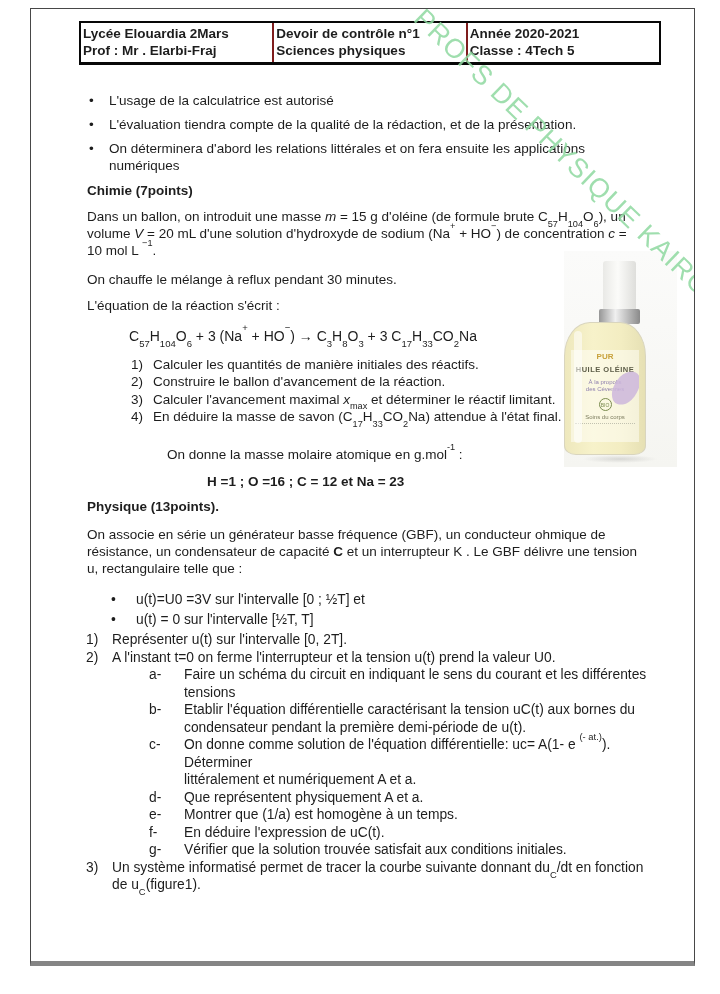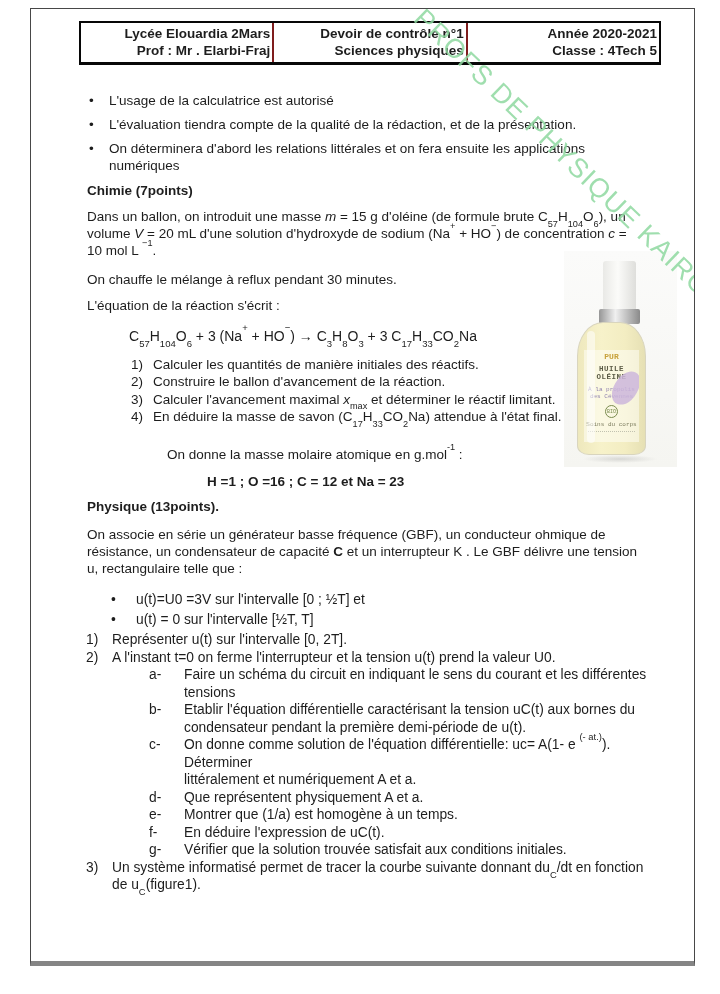--- a/index.html
+++ b/index.html
@@ -14,21 +14,21 @@
     position:absolute; left:398px; top:-6px; z-index:6;
     transform-origin:0 0; transform:rotate(44deg);
     font-size:27px; letter-spacing:1px; white-space:nowrap;
     color:#8fd9a0; opacity:.85; pointer-events:none;
   }
   .content { position:relative; padding:12px 46px 0 56px; z-index:2; }
 
   
   .hdr-table { display:flex; width:582px; margin-left:-8px;
     border:2px solid #070707; border-bottom-width:3px; }
-  .hdr-cell { flex:1; text-align:right; padding:2px 2px 3px;
+  .hdr-cell { flex:1; text-align:left; padding:2px 2px 3px;
     font-weight:bold; font-size:13.5px; line-height:17px; }
   .hdr-cell + .hdr-cell { border-left:2px solid #7f1d1d; }
 
   
   .instructions { list-style:none; margin-top:27px; }
   .instructions li { display:flex; margin-bottom:7px; font-size:13.5px; line-height:17px; }
   .instructions .dot { width:22px; flex:none; padding-left:2px; }
 
   .sec-title { font-weight:bold; font-size:13.5px; margin-top:9px; }
   p.body { font-size:13.5px; line-height:17px; }
@@ -57,23 +57,23 @@
   sub { font-size:.68em; position:relative; bottom:-.22em; line-height:0; }
   sup { font-size:.68em; position:relative; top:-.42em; line-height:0; }
 
   
   .photo { position:absolute; left:533px; top:242px; width:113px; height:216px;
     background:linear-gradient(180deg,#fbfbfa,#f5f5f1); z-index:1; }
   .photo .cap { position:absolute; left:39px; top:10px; width:33px; height:50px;
     background:linear-gradient(90deg,#e9e9e6,#fbfbf9 45%,#dededb); border-radius:3px; }
   .photo .collar { position:absolute; left:35px; top:58px; width:41px; height:15px;
     background:linear-gradient(90deg,#969696,#f0f0f0 40%,#8a8a8a); border-radius:2px; }
-  .photo .bottle { position:absolute; left:13px; top:71px; width:69px; height:133px;
+  .photo .bottle { position:absolute; left:0; top:71px; width:82px; height:133px;
     background:linear-gradient(90deg,#eee8bd,#f7f2ca 35%,#f3edc2 70%,#e6e0b4);
-    border:1px solid #d9d5be; border-radius:26px 26px 12px 12px / 34px 34px 9px 9px;font-family:Liberation Mono, monospace; }
+    border:1px solid #d9d5be; border-radius:26px 26px 12px 12px / 34px 34px 9px 9px; }
   .photo .bottle::after { content:""; position:absolute; left:9px; top:8px; width:8px;
     height:112px; background:rgba(255,255,255,.55); border-radius:6px; }
   .photo .blabel { position:absolute; left:6px; right:6px; top:27px; bottom:12px;
     background:rgba(255,255,252,.5); overflow:hidden; }
   .photo .petal { position:absolute; right:1px; top:20px; width:24px; height:36px;
     background:#ccb6dc; border-radius:62% 38% 60% 40%; transform:rotate(22deg); opacity:.85; }
   .photo .brand { text-align:center; font-size:8px; font-weight:bold; color:#c8a23c; margin-top:2px; }
   .photo .pname { text-align:center; font-size:7.5px; letter-spacing:.5px; color:#5c5c47;
     margin-top:4px; font-weight:bold; }
   .photo .psub { text-align:center; font-size:6px; color:#8d7fae; line-height:7px; margin-top:5px; }

